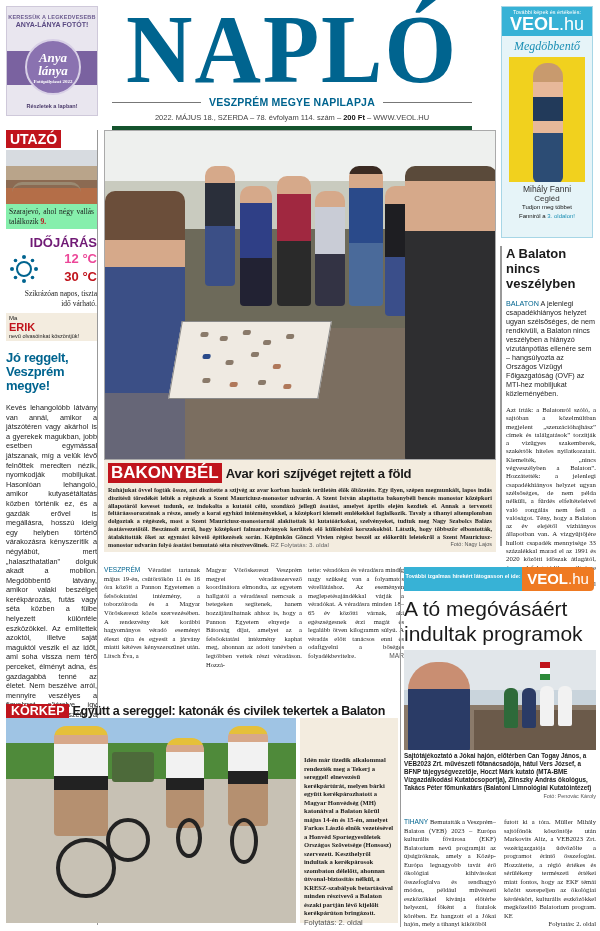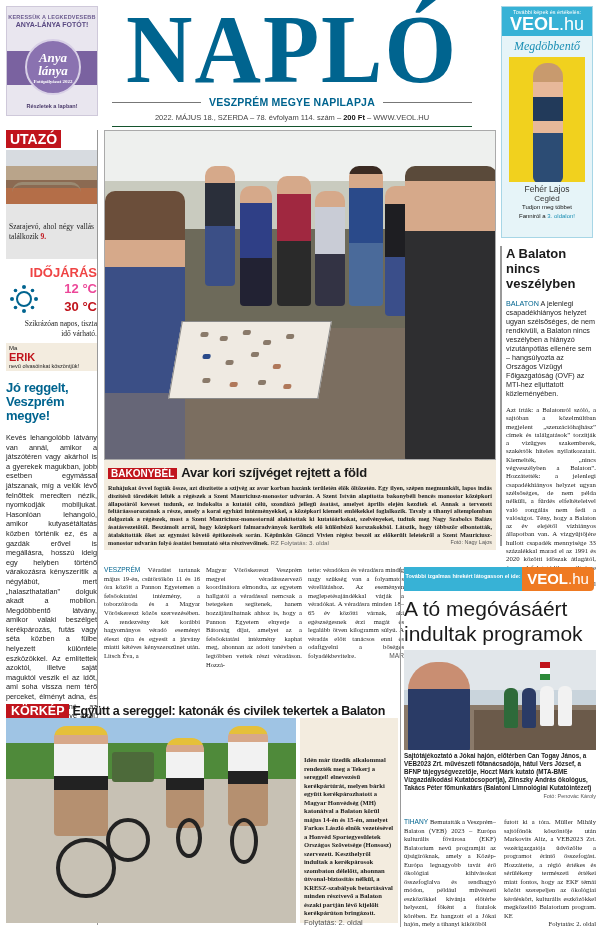--- a/index.html
+++ b/index.html
@@ -12,44 +12,44 @@
 #promo-left .band{position:absolute;left:0;right:0;top:44px;height:34px;background:#7a62a0}
 #promo-left .circle{position:absolute;left:18px;top:32px;width:56px;height:56px;border-radius:50%;background:#8a72b0;border:2px solid #d8d0e6;color:#fff;font-family:"Liberation Serif",serif;font-style:italic;font-size:13px;line-height:13px;padding-top:10px;font-weight:bold}
 #promo-left .circle small{display:block;font-size:5px;font-style:normal;line-height:6px;margin-top:2px}
 #promo-left .t3{position:absolute;bottom:6px;left:0;right:0;font-size:5.5px;font-weight:bold;color:#4a3a6a}
 
 #masthead{left:112px;top:0;width:360px;height:120px;text-align:center}
 #masthead .logo{font-family:"Liberation Serif",serif;font-weight:bold;font-size:92px;color:#00648f;letter-spacing:2px;line-height:86px;margin-top:6px;transform:scaleY(1.06)}
 #masthead .sub-wrap{display:flex;align-items:center;justify-content:center;margin-top:4px}
 #masthead .rule{flex:1;height:1px;background:#777}
 #masthead .subtitle{font-size:10.5px;font-weight:bold;color:#00648f;padding:0 8px;letter-spacing:.2px}
-#masthead .dateline{font-size:7.5px;color:#444;margin-top:5px;border-bottom:1px solid #14532d;padding-bottom:4px}
+#masthead .dateline{font-size:7.5px;color:#444;margin-top:5px;border-bottom:6px solid #14532d;padding-bottom:4px}
 #masthead .dateline b{color:#111}
 
 #promo-right{left:501px;top:6px;width:92px;height:232px;background:#e6f4f8;border:1px solid #a7d6e6}
 #promo-right .top{background:#37b2d6;color:#fff;text-align:center;padding:2px 0 3px}
 #promo-right .top .s{font-size:5.5px}
 #promo-right .top .b{font-size:18px;font-weight:bold;line-height:18px}
 #promo-right .top .b span{font-weight:normal}
 #promo-right .script{font-family:"Liberation Serif",serif;font-style:italic;font-size:12px;color:#1c8fb4;text-align:center;margin:3px 0}
 #promo-right .photo{margin:0 7px;height:125px;background:#f1d11e;position:relative;overflow:hidden}
 #promo-right .photo .fig{position:absolute;left:24px;top:6px;width:30px;height:120px;border-radius:14px 14px 6px 6px;background:linear-gradient(#c89a6e 0 16%,#e7b899 16% 28%,#223a5a 28% 48%,#e7b899 48% 58%,#2c4c74 58% 100%)}
 #promo-right .cap{text-align:center;font-size:8px;color:#333;line-height:9px;margin-top:3px}
 #promo-right .cap .n{font-size:8.5px}
 #promo-right .cap .m{font-size:6px;color:#111}
 #promo-right .cap .m b{color:#1c8fb4;font-weight:normal}
 
 #leftcol{left:6px;top:130px;width:92px;border-right:1px solid #999;height:795px}
 .sect-red{background:#c0141c;color:#fff;font-weight:bold;font-size:14px;padding:1px 4px;display:inline-block}
 #utazo .pic{margin-top:2px;height:54px;background:linear-gradient(#d7dbe0 0 30%,#b9a48a 30% 55%,#8b6a52 55% 70%,#b46e48 70%);position:relative}
 #utazo .pic .bridge{position:absolute;left:6px;right:16px;top:32px;height:10px;border-top:3px solid #9a8a72;border-radius:20px 20px 0 0}
-#utazo .cap{background:#e5e5e5;font-family:"Liberation Serif",serif;font-size:7.5px;padding:18px 3px;line-height:9.5px;text-align:justify}
+#utazo .cap{background:#86efac;font-family:"Liberation Serif",serif;font-size:7.5px;padding:3px 3px;line-height:9.5px;text-align:justify}
 #utazo .cap b{color:#c0141c}
 #weather{margin-top:6px;position:relative;height:76px}
-#weather .h{position:absolute;right:0;top:0;color:#ef4444;font-weight:bold;font-size:13px}
+#weather .h{position:absolute;right:0;top:0;color:#701a75;font-weight:bold;font-size:13px}
 #weather .lo{position:absolute;right:0;top:16px;color:#ec4899;font-weight:bold;font-size:13px}
 #weather .hi{position:absolute;right:0;top:34px;color:#c0141c;font-weight:bold;font-size:13px}
 #weather .sun{position:absolute;left:4px;top:20px;width:28px;height:28px}
 #weather .desc{position:absolute;right:0;top:54px;font-family:"Liberation Serif",serif;font-size:7.5px;text-align:right;line-height:9.5px}
 #nameday{background:#f3ecdf;padding:2px 3px;margin-top:2px}
 #nameday .ma{font-size:6px}
 #nameday .name{color:#c0141c;font-weight:bold;font-size:11px}
 #nameday .txt{font-size:5.5px}
 #column .h{color:#00648f;font-weight:bold;font-size:13px;line-height:14px;margin-top:10px;font-family:"Liberation Sans",sans-serif;letter-spacing:-.3px}
 #column .body{font-size:7.3px;line-height:9.6px;margin-top:10px;text-align:justify;color:#222}
@@ -57,21 +57,21 @@
 #column .email{font-size:6px;border-top:1px solid #999;padding-top:1px}
 #barcode{margin-top:6px;height:26px;display:flex;gap:1px}
 #barcode i{display:block;background:#000}
 
 #lead-photo{left:104px;top:130px;width:392px;height:330px;background:linear-gradient(#e7ece8 0 12%,#c9cbbf 12% 30%,#6d6a5a 30% 60%,#7b6e60 60%);overflow:hidden;border:1px solid #aaa}
 #lead-photo .wall{position:absolute;left:0;right:0;top:0;height:50px;background:#eef0ee}
 #lead-photo .p{position:absolute;border-radius:10px 10px 4px 4px}
 #lead-photo .tray{position:absolute;left:70px;top:190px;width:150px;height:78px;background:#efeae2;transform:skewX(-10deg);border:1px solid #888}
 #lead-photo .tray i{position:absolute;width:8px;height:5px;background:#8a7a6a;border-radius:2px}
 #lead-head{left:104px;top:460px;width:392px;background:#f3ecdf;padding:3px 4px 4px}
-#lead-head .tag{background:#c0141c;color:#fff;font-weight:bold;font-size:10px;padding:0 3px;display:inline-block}
+#lead-head .tag{background:#c0141c;color:#fff;font-weight:bold;font-size:17px;padding:0 3px;display:inline-block}
 #lead-head .title{font-weight:bold;font-size:13px;margin-left:4px;letter-spacing:-.2px}
 #lead-head .body{font-family:"Liberation Serif",serif;font-size:6.2px;line-height:7.8px;font-weight:bold;text-align:justify;margin-top:3px;color:#222}
 #lead-head .cont{color:#666;font-weight:normal;font-family:"Liberation Sans",sans-serif}
 #lead-head .credit{float:right;font-size:5.5px;color:#555;font-weight:normal;font-family:"Liberation Sans",sans-serif}
 
 #balaton{left:500px;top:246px;width:96px;border-left:2px solid #999;padding-left:4px;height:300px}
 #balaton .h{font-weight:bold;font-size:13px;line-height:15px}
 #balaton .lede{font-size:7.2px;line-height:9px;margin-top:8px;color:#222}
 #balaton .lede b{color:#00648f;font-weight:normal}
 #balaton .body{font-family:"Liberation Serif",serif;font-size:6.8px;line-height:8.3px;margin-top:8px;text-align:justify;color:#222}
@@ -141,21 +141,21 @@
 <div id="promo-right" class="abs">
   <div class="top">
     <div class="s">További képek és értékelés:</div>
     <div class="b"><span style="font-weight:bold">VEOL</span><span>.hu</span></div>
   </div>
   <div class="script">Megdöbbentő</div>
   <div class="photo">
       <div class="fig"></div>
     </div>
   <div class="cap">
-    <div class="n">Fehér Lajos</div>
+    <div class="n">Mihály Fanni</div>
     <div>Cegléd</div>
     <div class="m">Tudjon meg többet</div>
     <div class="m"><span>Fanniról a </span><b>3. oldalon!</b></div>
   </div>
 </div>
 
 <div id="leftcol" class="abs">
   <div id="utazo">
     <div class="sect-red">UTAZÓ</div>
     <div class="pic">
@@ -253,21 +253,21 @@
       <i style="left:112px;top:62px;background:#b0785a"></i>
   </div>
 </div>
 <div id="lead-head" class="abs">
   <div><span class="tag">BAKONYBÉL</span><span class="title">Avar kori szíjvéget rejtett a föld</span></div>
   <div class="body"><span>Ruhájukat övvel fogták össze, azt díszítette a szíjvég az avar korban hazánk területén élők öltözetén. Egy ilyen, szépen megmunkált, lapos indás díszítésű töredékét lelték a régészek a Szent Mauríciusz-monostor udvarán. A Szent István alapította bakonybéli bencés monostor középkori állapotáról keveset tudunk, ez indokolta a kutatói célú, szondázó jellegű ásatást, amelyet április elején kezdtek el. Annak a tervezett feltáráassorozatnak a része, amely a korai egyházi intézményekkel, a középkori kiemelt emlékekkel foglalkozik. Tavaly a tihanyi altemplomban dolgoztak a régészek, most a Szent Mauríciusz-monostornál alakítottak ki kutatóárkokat, szelvényeket, tudtuk meg Nagy Szabolcs Balázs ásatásvezetőtől. Beszámolt arról, hogy középkori falmaradványok kerültek elő különböző korszakokból. Látszik, hogy többször elbontották, átalakították őket az egymást követő építkezések során. Képünkön Gönczi Vivien régész beszél az előkerült leletekről a Szent Mauríciusz-monostor udvarán folyó ásatást bemutató séta résztvevőinek.</span> <span class="cont">RZ Folytatás: 3. oldal</span><span class="credit">Fotó: Nagy Lajos</span></div>
 </div>
 
 <div id="balaton" class="abs">
   <div class="h">A Balaton nincs veszélyben</div>
-  <div class="lede"><b>BALATON</b><span> A jelenlegi csapadékhiányos helyzet ugyan szélsőséges, de nem rendkívüli, a Balaton nincs veszélyben a hiányzó vízutánpótlás ellenére sem – hangsúlyozta az Országos Vízügyi Főigazgatóság (OVF) az MTI-hez eljuttatott közleményében.</span></div>
+  <div class="lede"><b>BALATON</b><span> A jelenlegi csapadékhiányos helyzet ugyan szélsőséges, de nem rendkívüli, a Balaton nincs veszélyben a hiányzó vízutánpótlás ellenére sem – hangsúlyozta az Országos Vízügyi Főigazgatóság (OVF) az MTI-hez mobiljukat közleményében.</span></div>
   <div class="body">Azt írták: a Balatonról szóló, a sajtóban a közelmúltban megjelent „szenzációhajhász” címek és találgatások” torzítják a vízügyes szakemberek, szakértők hiteles nyilatkozatait. Kiemelték, „nincs végveszélyben a Balaton”. Hozzátették: a jelenlegi csapadékhiányos helyzet ugyan szélsőséges, de nem példa nélküli, a fürdés elfeltételeivel való rongálás nem fedi a valóságot. Tény, hogy a Balaton az év elejétől vízhiányos állapotban van. A vízgyűjtőjére hullott csapadék mennyisége 33 százalékkal marad el az 1991 és 2020 közötti időszak átlagától, és ezzel folytatódik a múlt évre jellemző helyzet. MTI</div>
   <div class="cont">Folytatás: 5. oldal</div>
 </div>
 
 <div id="veradas" class="abs">
   <div class="cols">
     <div><b>VESZPRÉM</b><span> Véradást tartanak május 19-én, csütörtökön 11 és 16 óra között a Pannon Egyetemen a felsőoktatási intézmény, a toborzóiroda és a Magyar Vöröskereszt közös szervezésében. A rendezvény két korábbi hagyományos véradó eseményt éleszt újra és egyesít a járvány miatti kétéves kényszerszünet után. Litsch Éva, a</span></div>
     <div>Magyar Vöröskereszt Veszprém megyei véradásszervező koordinátora elmondta, az egyetem hallgatói a véradással nemcsak a betegeken segítenek, hanem hozzájárulhatnak ahhoz is, hogy a Pannon Egyetem elnyerje a Bátorság díjat, amelyet az a felsőoktatási intézmény kaphat meg, ahonnan az adott tanévben a legtöbben vettek részt véradáson. Hozzá-</div>
     <div><span>tette: véradókra és véradásra mindig nagy szükség van a folyamatos vérellátáshoz. Az eseményen meglepetésajándékkal várják a véradókat. A véradásra minden 18–65 év közötti várnak, aki egészségesnek érzi magát és legalább ötven kilogramm súlyú. A véradás előtt tanácsos enni és odafigyelni a bőséges folyadékbevitelre.</span> <span style="float:right;font-family:'Liberation Sans',sans-serif;color:#555">MAR</span></div>
   </div>

